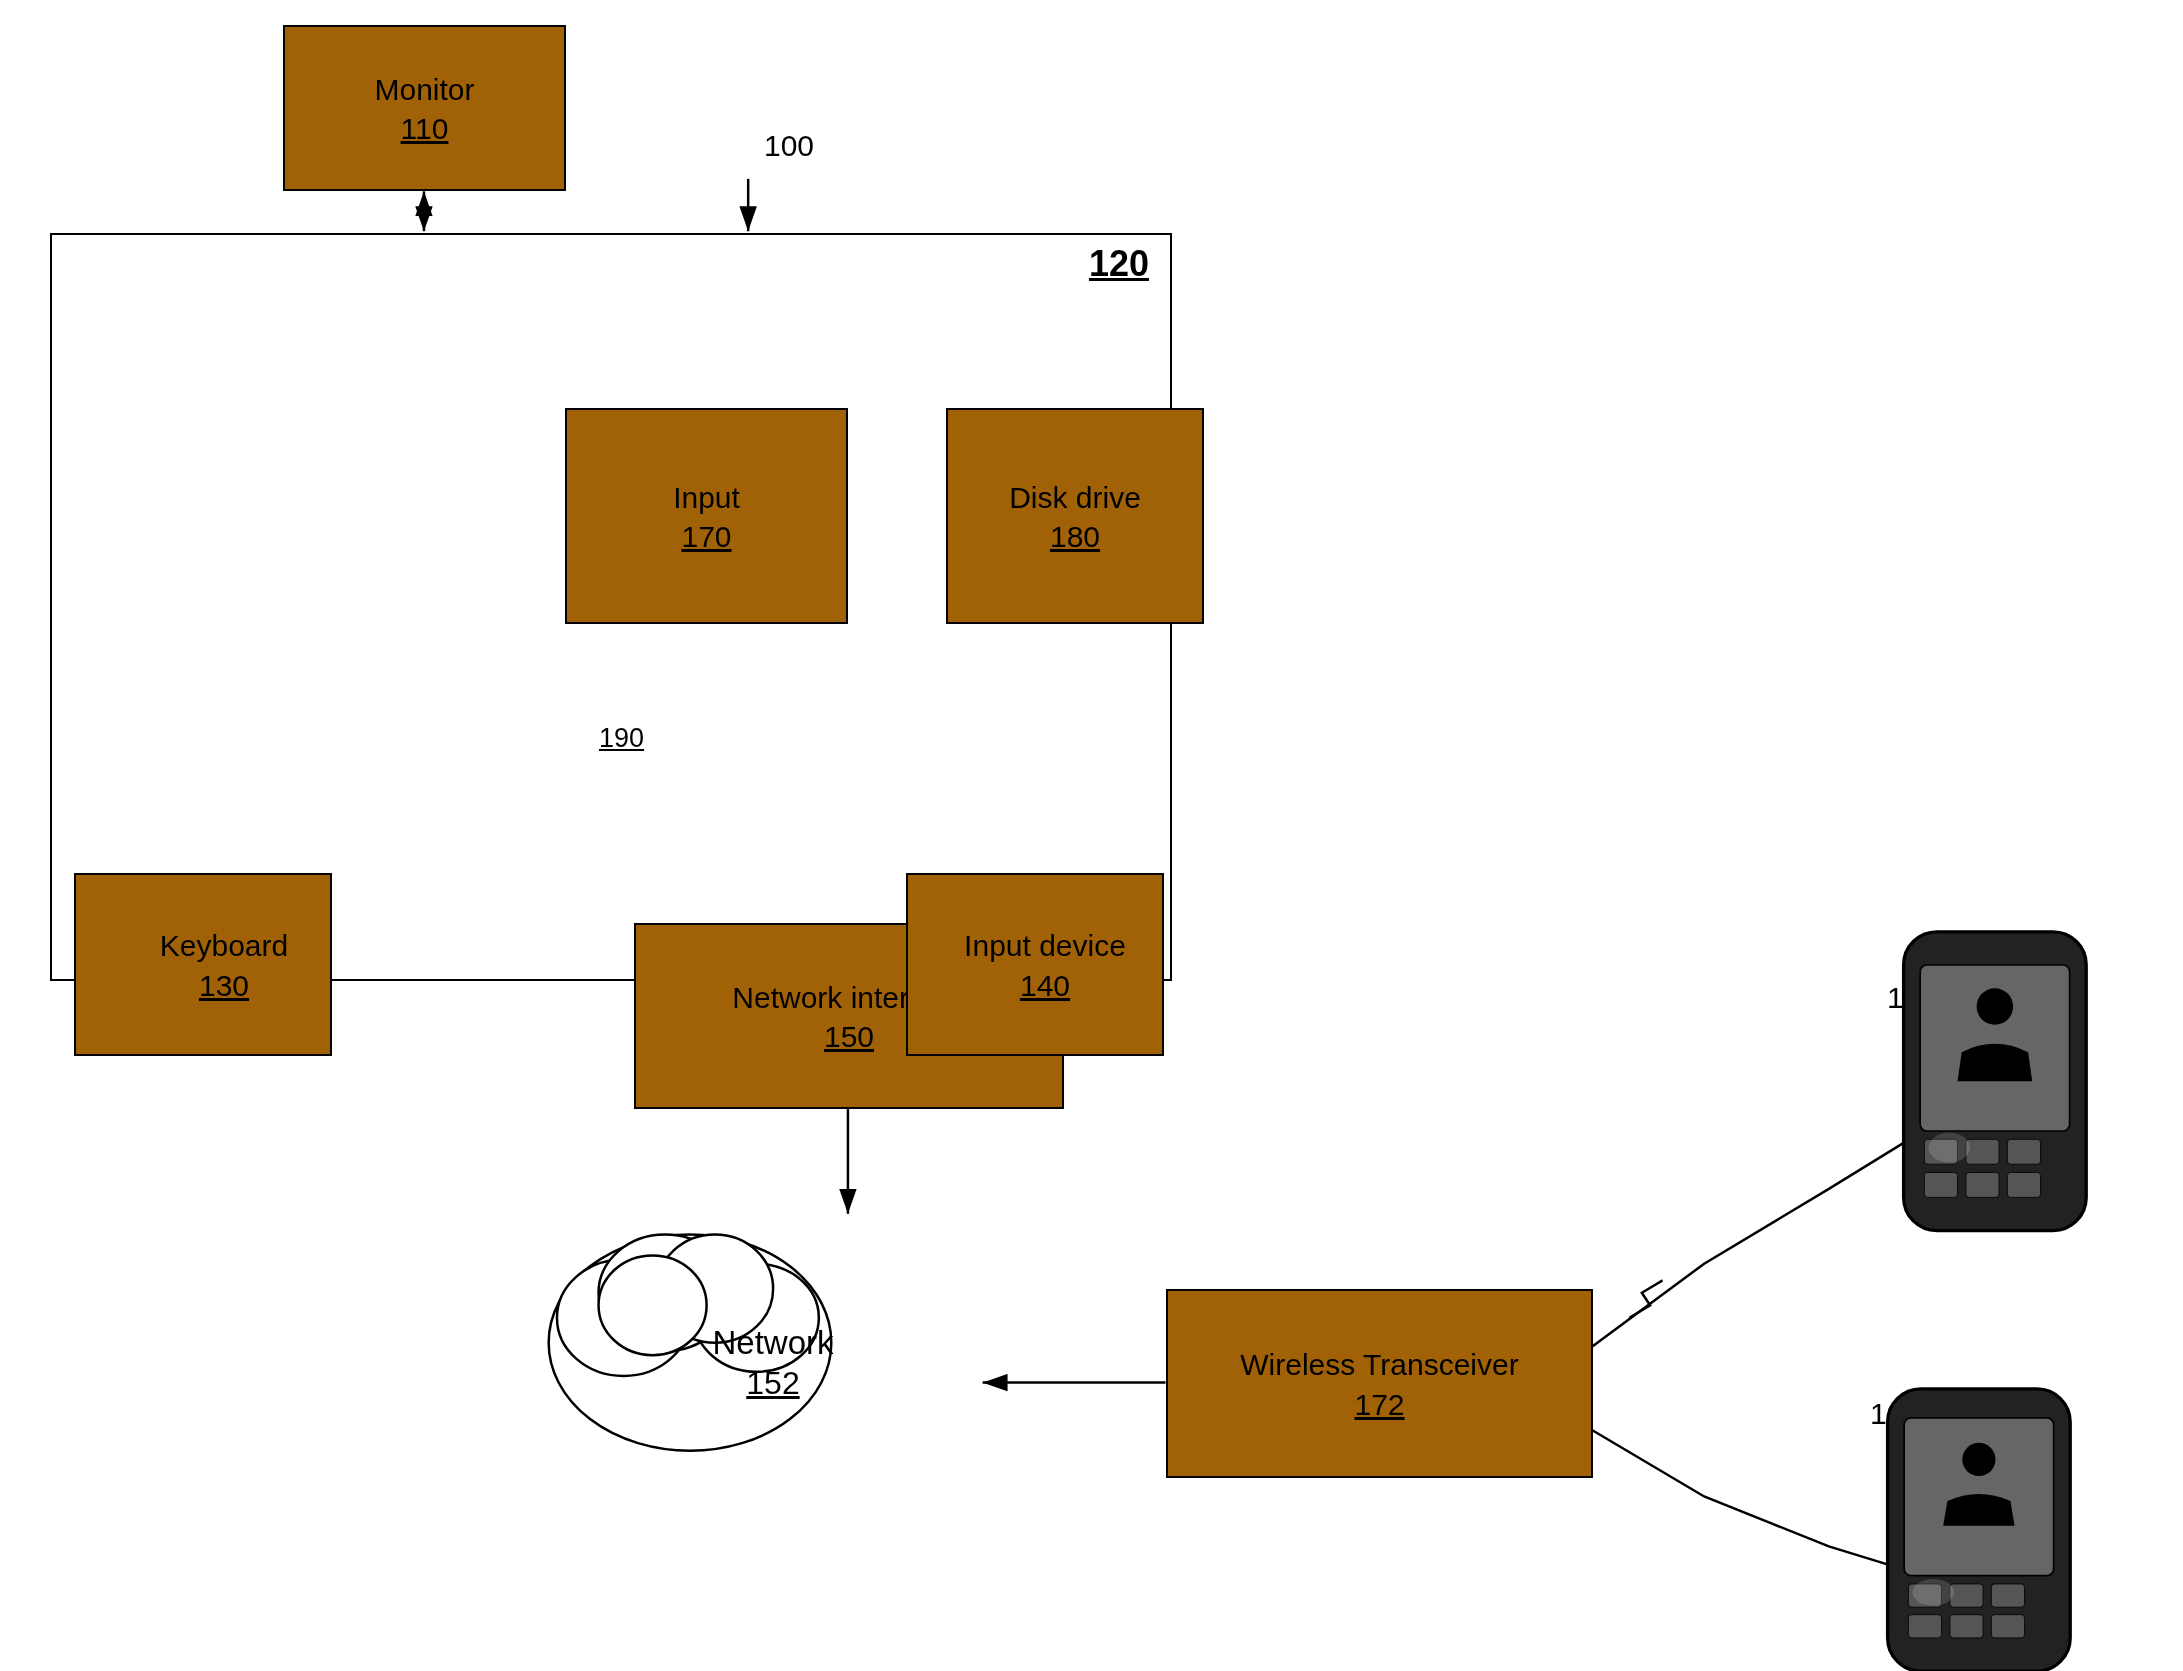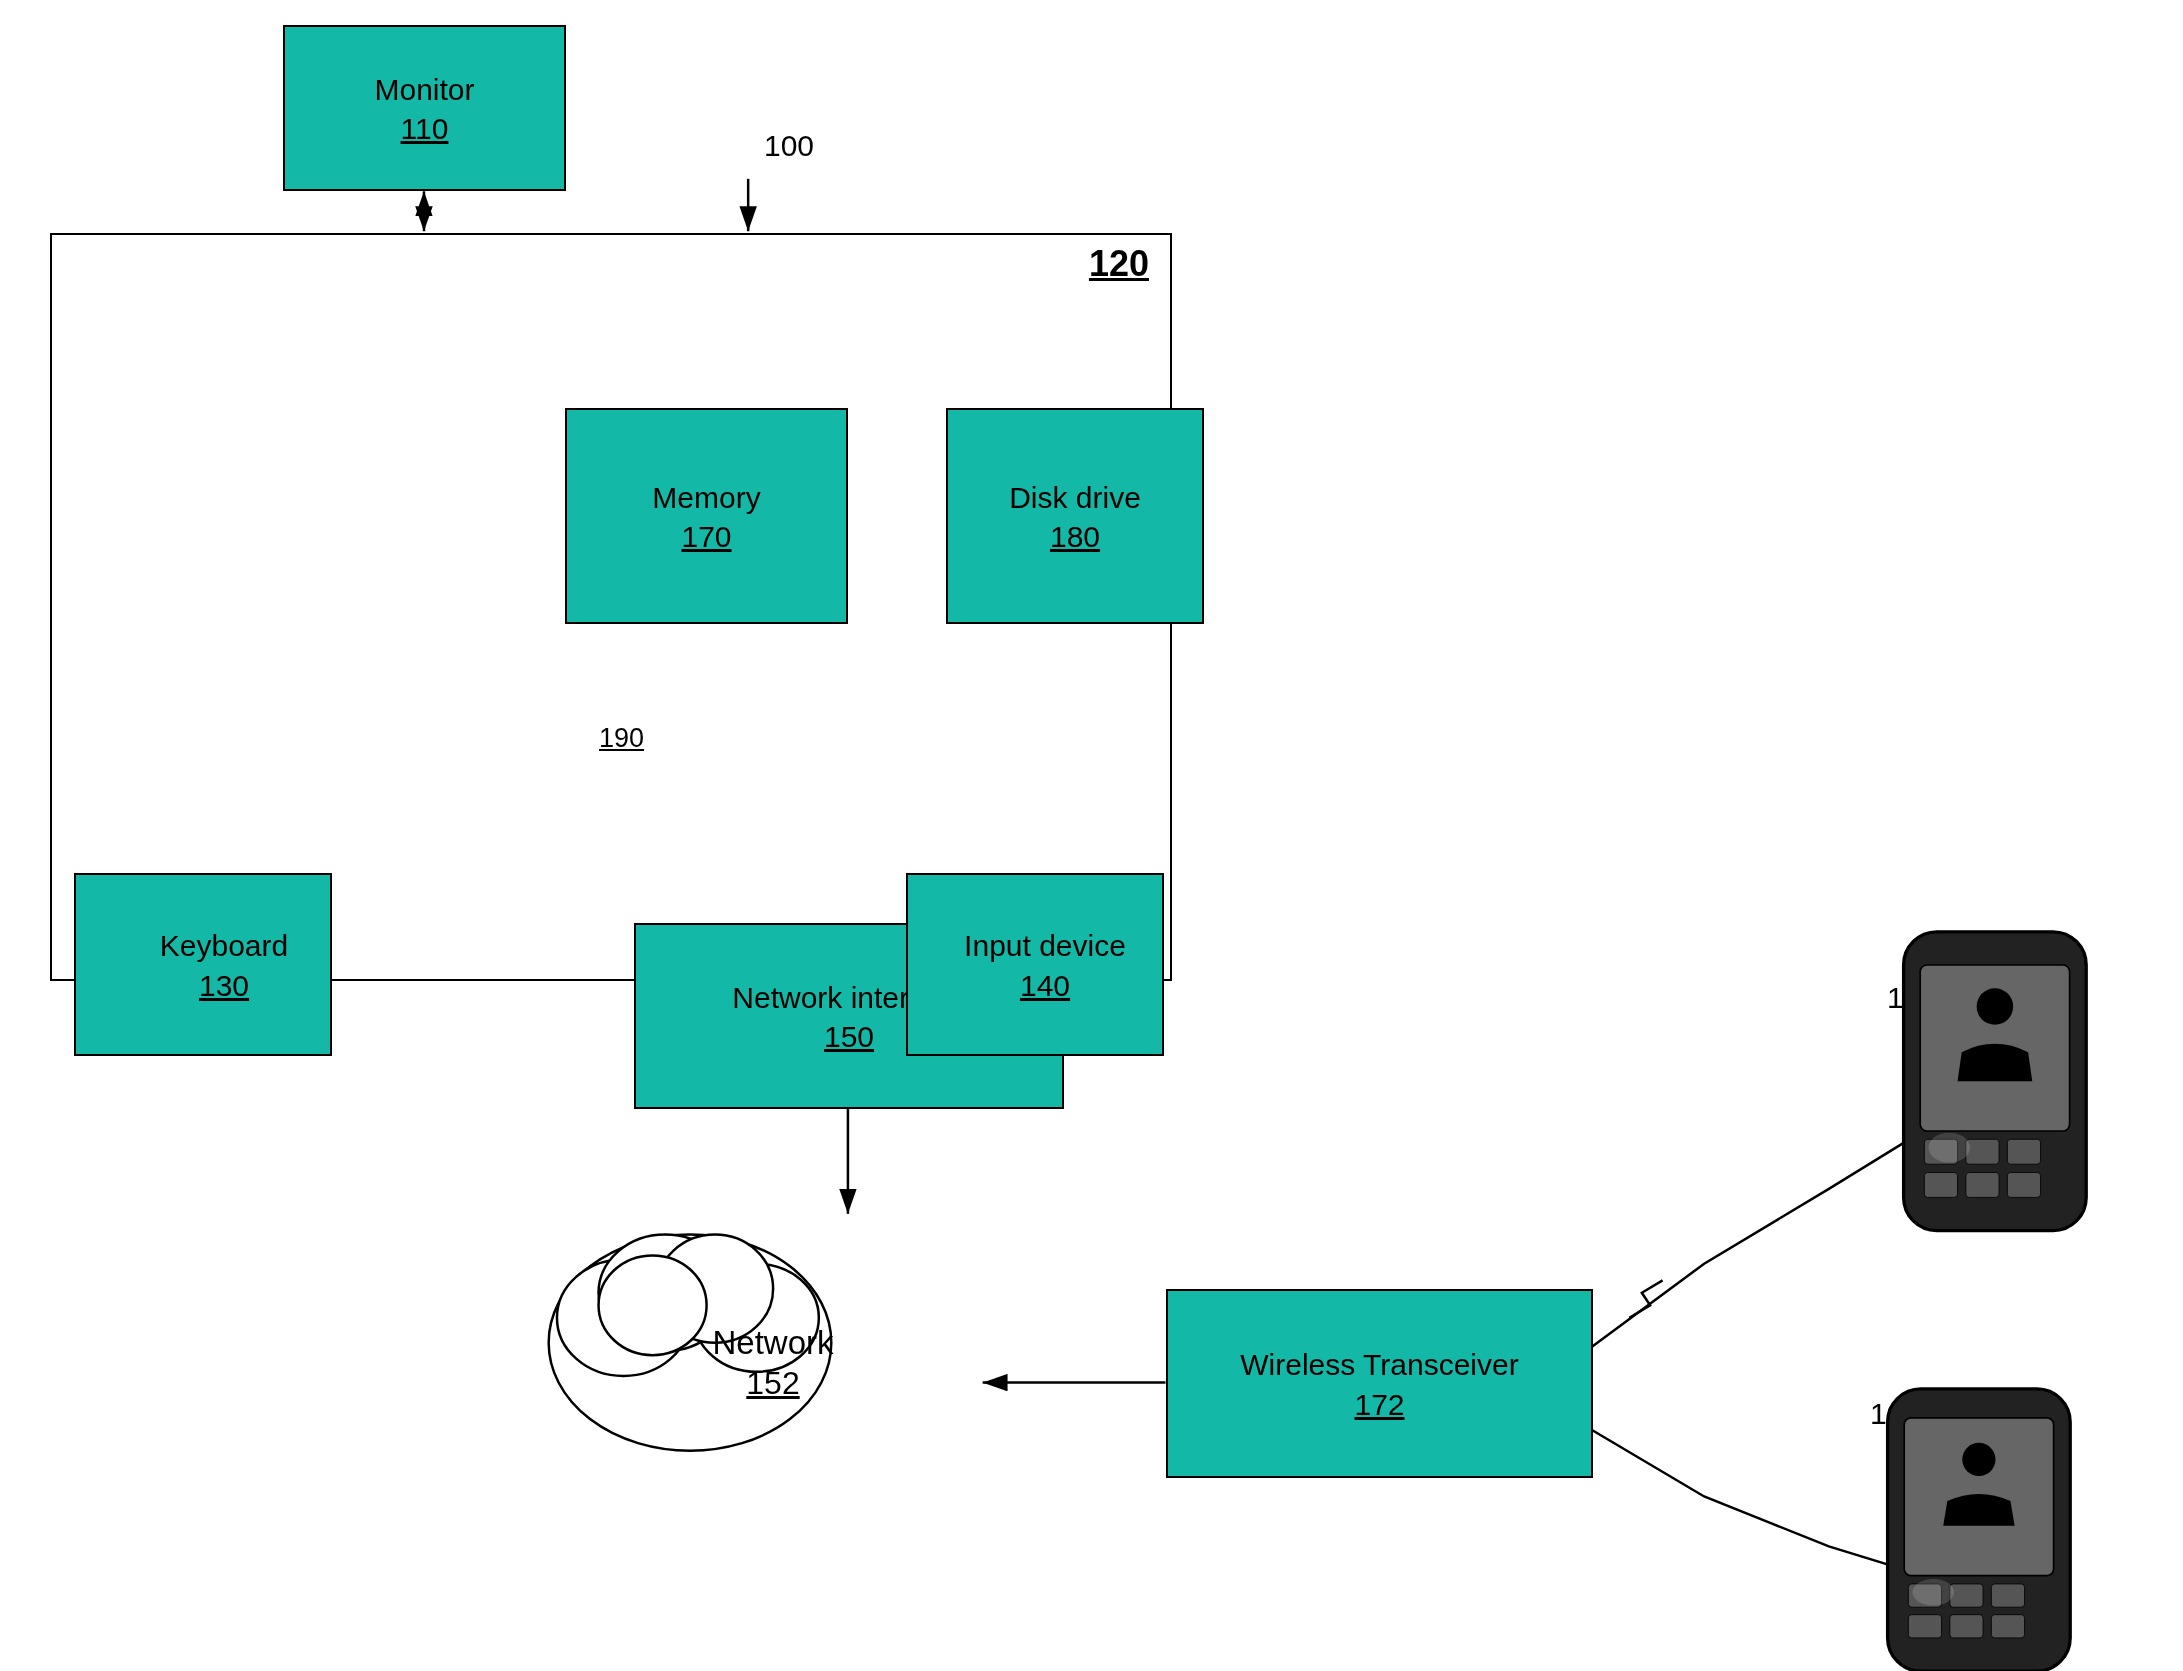--- a/index.html
+++ b/index.html
@@ -16,21 +16,21 @@
       position: absolute;
       top: 0; left: 0;
       width: 2183px;
       height: 1672px;
     }
 
     
     .box {
       position: absolute;
       border: 2.5px solid #000;
-      background: #14b8a6;
+      background: #a16207;
       display: flex;
       flex-direction: column;
       align-items: center;
       justify-content: center;
       text-align: center;
     }
 
     .box-label {
       font-size: 30px;
       font-weight: normal;
@@ -210,21 +210,21 @@
     <span class="box-number">110</span>
   </div>
 
   <div class="box" id="system-box" style="display:block; padding:16.6px;">
 
     <span style="position:absolute; top:8.3px; right:21px; font-size:36px; text-decoration:underline;font-weight:bold;">120</span>
   </div>
 
 
   <div class="box" id="memory-box">
-    <span class="box-label">Memory</span>
+    <span class="box-label">Input</span>
     <span class="box-number">170</span>
   </div>
 
   <div class="box" id="diskdrive-box">
     <span class="box-label">Disk drive</span>
     <span class="box-number">180</span>
   </div>
 
   <span id="bus-label" style="left:599px; top:723px;">190</span>
 

